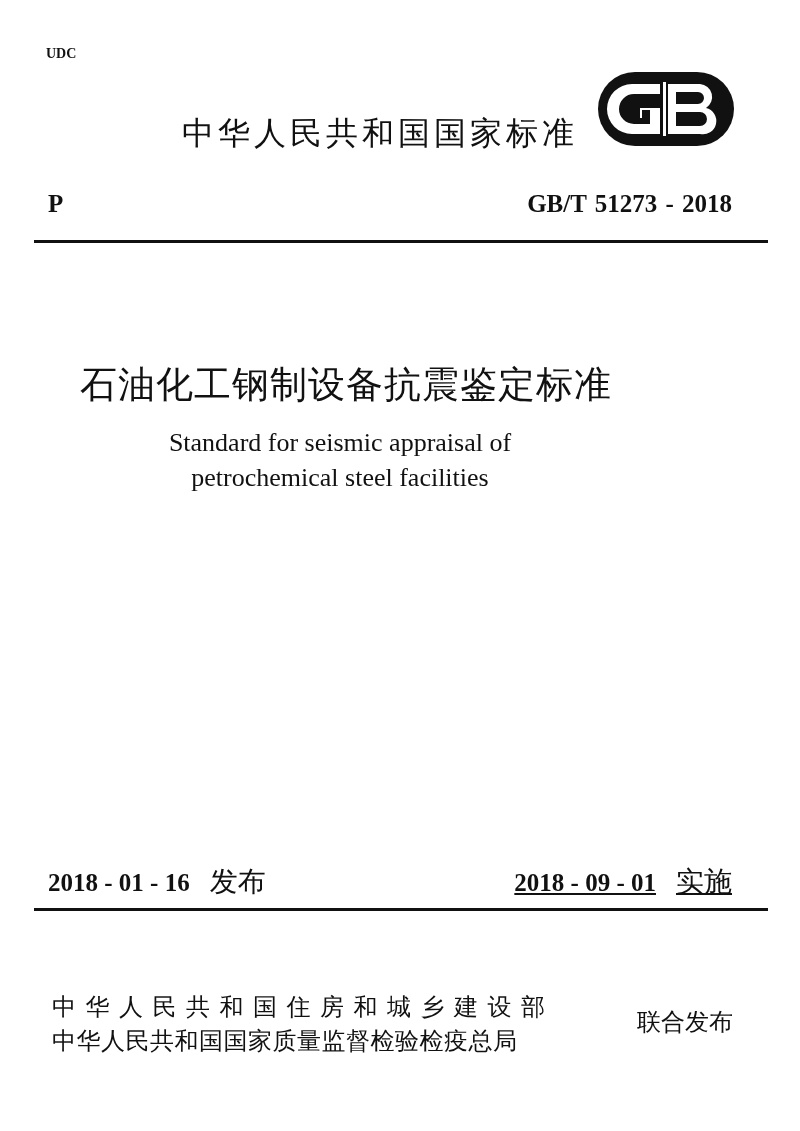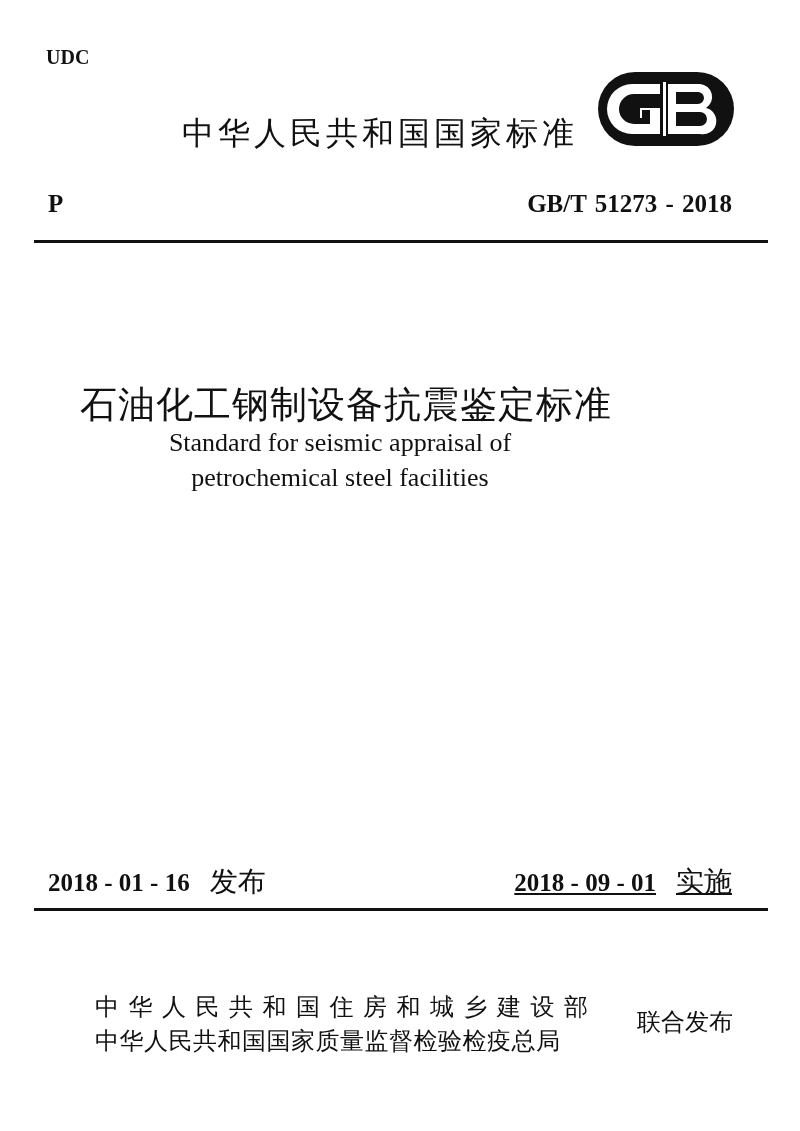--- a/index.html
+++ b/index.html
@@ -1,34 +1,34 @@
 <!DOCTYPE html>
 <html><head>
 <meta charset="utf-8">
 <style>
   html, body { margin:0; padding:0; }
   body { width:800px; height:1131px; background:#ffffff; position:relative; overflow:hidden; color:#111; font-family:"Liberation Serif", serif; }
   .abs { position:absolute; white-space:nowrap; }
-  .udc { left:46px; top:46px; font-size:20px; font-weight:bold; }
+  .udc { left:46px; top:46px; font-size:14px; font-weight:bold; }
   .nat-std { left:182px; top:112px; font-family:"DejaVu Sans", sans-serif; font-size:32px; letter-spacing:4px; }
   .gb-logo { left:596px; top:70px; width:140px; height:78px; }
   .p-code { left:48px; top:190px; font-size:25px; font-weight:bold; }
   .std-no { right:68px; top:190px; font-size:25px; font-weight:bold; word-spacing:2px;margin-left:29px; }
   .rule { left:34px; right:32px; height:3px; background:#111; }
   .rule.top { top:240px; }
   .rule.mid { top:908px; }
-  .title-cn { left:80px; top:380px; font-family:Liberation Mono, monospace; font-size:37px; letter-spacing:1px; }
+  .title-cn { left:80px; top:360px; font-family:Liberation Mono, monospace; font-size:37px; letter-spacing:1px; }
   .title-en { left:0; width:680px; text-align:center; font-size:26px; line-height:32px; }
   .title-en.l1 { top:427px; }
   .title-en.l2 { top:462px; }
   .date { top:863px; font-size:25px; font-weight:bold; }
   .date .cn { font-family:"DejaVu Sans", sans-serif; font-weight:normal; font-size:28px; margin-left:20px;text-align:right; }
   .date.left { left:48px; }
   .date.right { right:68px;text-decoration:underline; }
-  .issuers { left:52px; top:990px; font-family:"DejaVu Sans", sans-serif; font-size:24px; line-height:34px;margin-left:43px; }
+  .issuers { left:52px; top:990px; font-family:"DejaVu Sans", sans-serif; font-size:24px; line-height:34px; }
   .issuers .line1 { letter-spacing:9.5px; }
   .issuers .line2 { letter-spacing:0.5px; }
   .joint { left:618px; top:1006px; font-family:"DejaVu Sans", sans-serif; font-size:24px;margin-left:19px; }
 </style>
 </head>
 <body>
 
 <div class="abs udc">UDC</div>
 <div class="abs nat-std">中华人民共和国国家标准</div>
 

